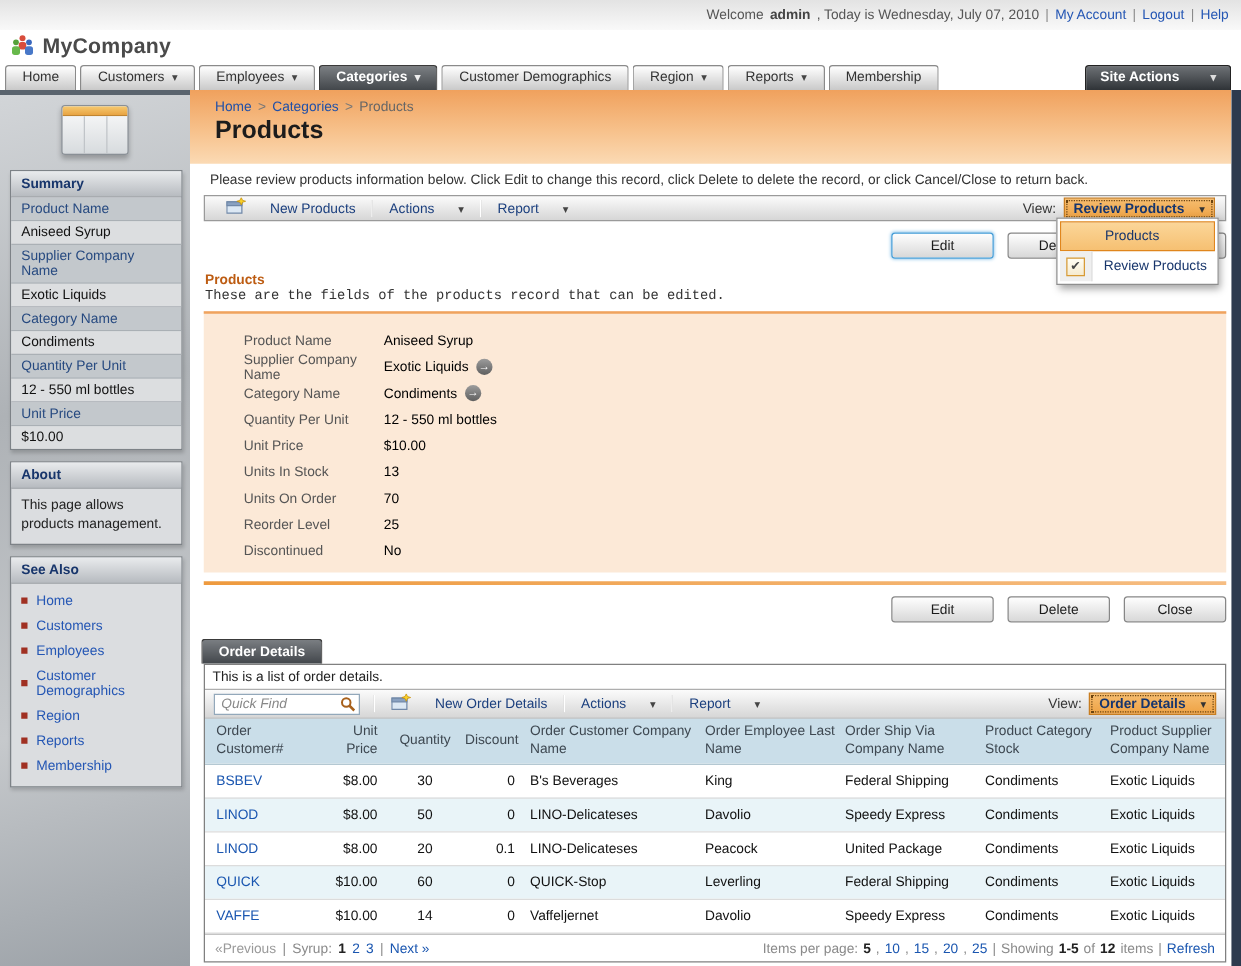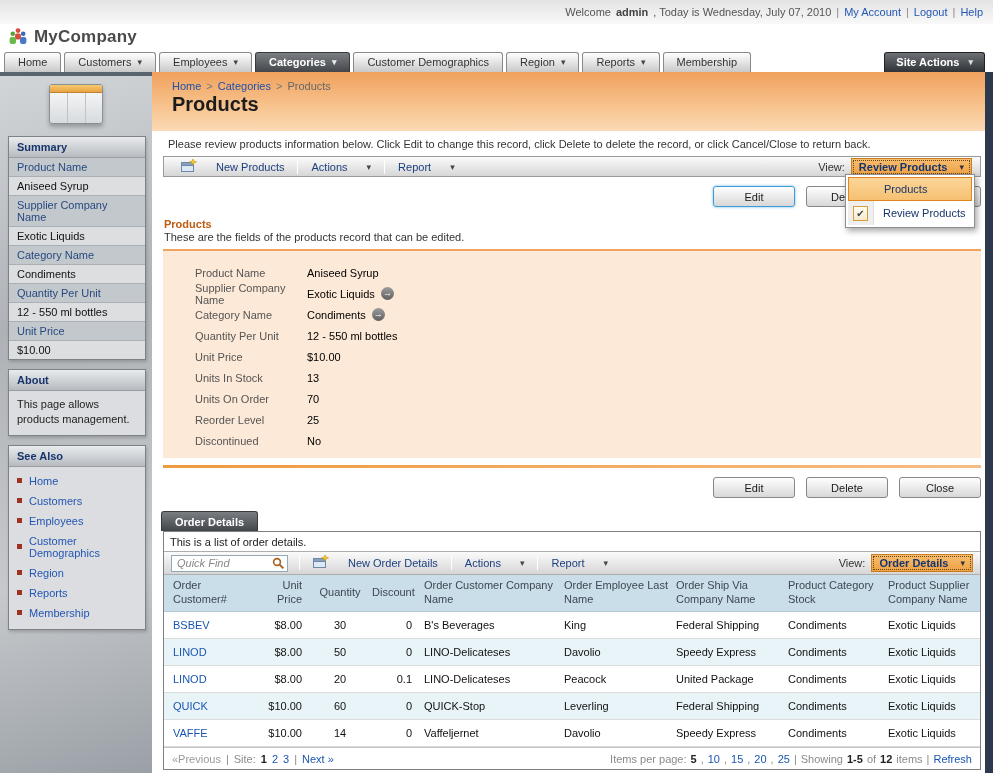--- a/index.html
+++ b/index.html
@@ -16,21 +16,21 @@
   
   .logorow { height:26px; display:flex; align-items:center; gap:6px; padding-left:8px; background:#fff; }
   .logo-text { font-size:17px; font-weight:bold; color:#4a4a4a; letter-spacing:0.2px; }
 
   
   .navrow { height:22px; display:flex; align-items:flex-end; gap:3px; padding-left:4px; position:relative; background:#fff; }
   .tab { padding:3px 13px 4px; border:1px solid #8a8a8a; border-bottom:none; border-radius:3px 3px 0 0; background:linear-gradient(#ffffff,#c9c9c9); color:#333; display:flex; align-items:center; gap:6px; cursor:pointer; white-space:nowrap; }
   .tab .caret { font-size:9px; color:#444; }
   .tab.active { background:linear-gradient(#7b7f83,#43474b); color:#fff; font-weight:bold; border-color:#3a3a3a; }
   .tab.active .caret { color:#eee; }
-  .site-actions { position:absolute; right:8px; bottom:0; padding:3px 11px 4px; border:1px solid #222; border-bottom:none; border-radius:3px 3px 0 0; background:linear-gradient(#6d7175,#2f3337); color:#fff; font-weight:bold; display:flex; gap:9px; align-items:center; cursor:pointer; }
+  .site-actions { position:absolute; right:8px; bottom:0; padding:3px 11px 4px; border:1px solid #222; border-bottom:none; border-radius:3px 3px 0 0; background:linear-gradient(#6d7175,#2f3337); color:#fff; font-weight:bold; display:flex; gap:25px; align-items:center; cursor:pointer; }
   .site-actions .caret { font-size:9px; color:#ddd; }
 
   
   .content { display:flex; height:701px; }
 
   
   .sidebar { width:152px; border-top:4px solid #5a646e; background:linear-gradient(165deg,#d2d5d8 0%,#aeb2b6 35%,#c6c9cc 70%,#9aa0a6 100%); padding-top:6px; }
   .side-icon { width:54px; height:40px; margin:2px auto 12px; border:1px solid #8a9096; border-radius:3px; background:linear-gradient(#fbfbfb,#d7dbde); position:relative; box-shadow:0 3px 4px rgba(0,0,0,.25); }
   .side-icon .bar { position:absolute; top:0; left:0; right:0; height:8px; border-radius:2px 2px 0 0; background:linear-gradient(#f6ca70,#e8a342); border-bottom:1px solid #c08430; }
   .side-icon .v1,.side-icon .v2 { position:absolute; top:8px; bottom:0; width:1px; background:#c0c4c8; }
@@ -73,21 +73,21 @@
   .menu-item.hl { background:linear-gradient(#fbd699,#f6c072); border:1px solid #e0861c; }
   .menu-item.hl .menu-gutter { background:transparent; border-right:none; }
   .menu-label { padding-left:9px; color:#17356b; display:flex; align-items:center; }
   .check-box { width:15px; height:15px; border:1px solid #d89b35; background:linear-gradient(#fffdf4,#f6ebd0); display:flex; align-items:center; justify-content:center; font-size:10px; color:#444; }
 
   .btnrow { display:flex; justify-content:flex-end; gap:11px; margin:9px 4px 0 0; }
   .btn { width:82px; height:21px; background:linear-gradient(#fefefe,#d8d8d8); border:1px solid #878787; border-radius:3px; color:#1a1a1a; font-size:11px; display:flex; align-items:center; justify-content:center; cursor:pointer; }
   .btn.focus { border:1px solid #3f9ad6; box-shadow:0 0 3px #74b8e4; }
 
   .sec-title { margin:11px 0 1px 12px; font-weight:bold; color:#bd5c12; }
-  .sec-sub { margin-left:12px; color:#333; }
+  .sec-sub { margin-left:12px; color:#333;font-family:Liberation Mono, monospace; }
   .fields { margin:6px 4px 0 11px; background:#fce9d7; border-top:2px solid #efa35e; padding:11px 0 7px 32px; }
   .frow { height:21px; display:flex; align-items:center; }
   .flabel { width:112px; color:#555; flex:0 0 auto; }
   .fvalue { color:#000; display:flex; align-items:center; gap:6px; }
   .nav-arrow { width:13px; height:13px; border-radius:50%; background:linear-gradient(#9c9c9c,#5f5f5f); color:#fff; font-size:9px; line-height:13px; text-align:center; cursor:pointer; }
   .orule { margin:7px 4px 0 11px; height:3px; background:linear-gradient(90deg,#ee9a3e,#f6bd82); }
 
   .od-tab { display:inline-block; margin:13px 0 0 9px; background:linear-gradient(#7a7e82,#42464b); color:#fff; font-weight:bold; padding:4px 13px 3px; border-radius:3px 3px 0 0; border:1px solid #3a3a3a; border-bottom:none; cursor:pointer; }
   .od-box { margin:0 4px 0 11px; border:1px solid #808080; background:#fff; }
   .od-caption { padding:4px 6px 3px; color:#222; }
@@ -489,21 +489,21 @@
                 <td class="c6">Speedy Express</td>
                 <td class="c7">Condiments</td>
                 <td class="c8">Exotic Liquids</td>
               </tr>
             </tbody>
         </table>
 
         <div class="od-pager">
           <span class="pg-dis">«Previous</span>
           <span>|</span>
-          <span>Site:</span>
+          <span>Syrup:</span>
           <span class="pg-cur">1</span>
           <span class="pg-link">2</span>
           <span class="pg-link">3</span>
           <span>|</span>
           <span class="pg-link">Next »</span>
 
           <span class="pg-right">
             <span>Items per page:</span>
             <span class="pg-cur">5</span>
               <span>,</span>

